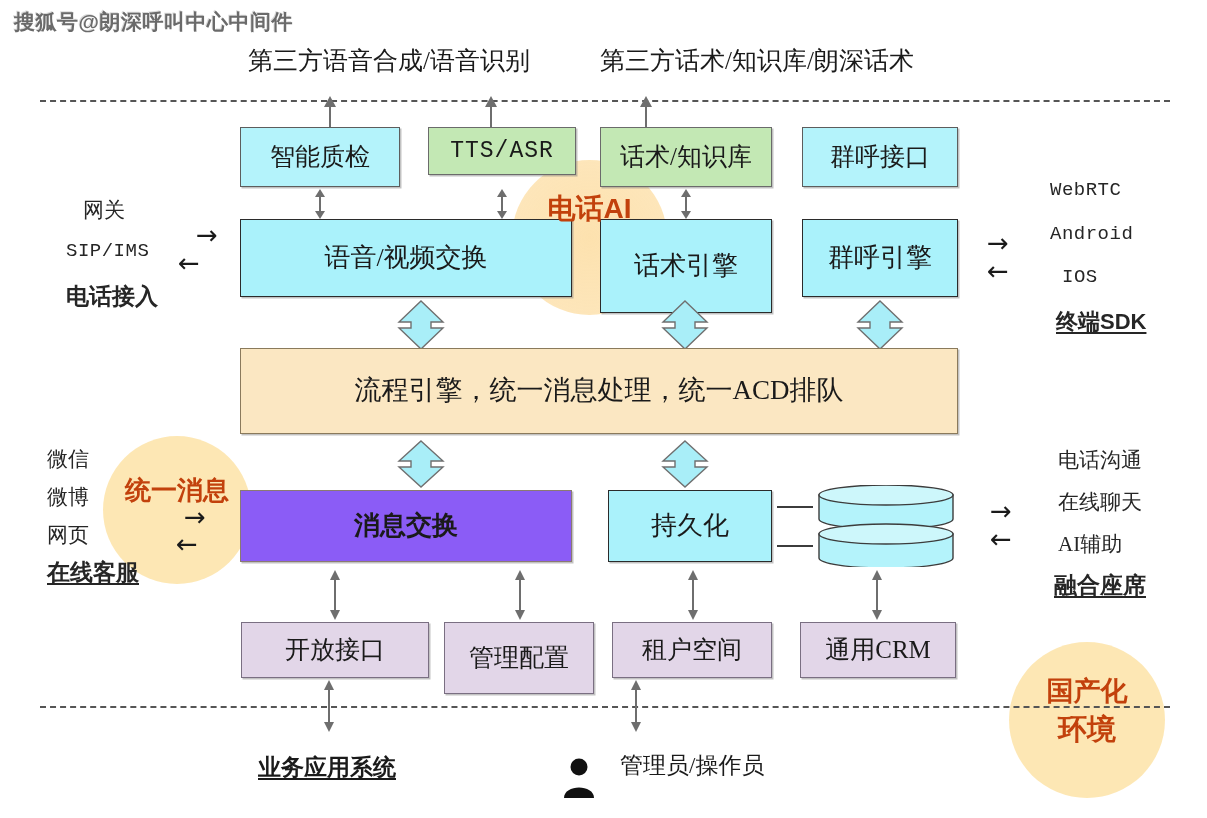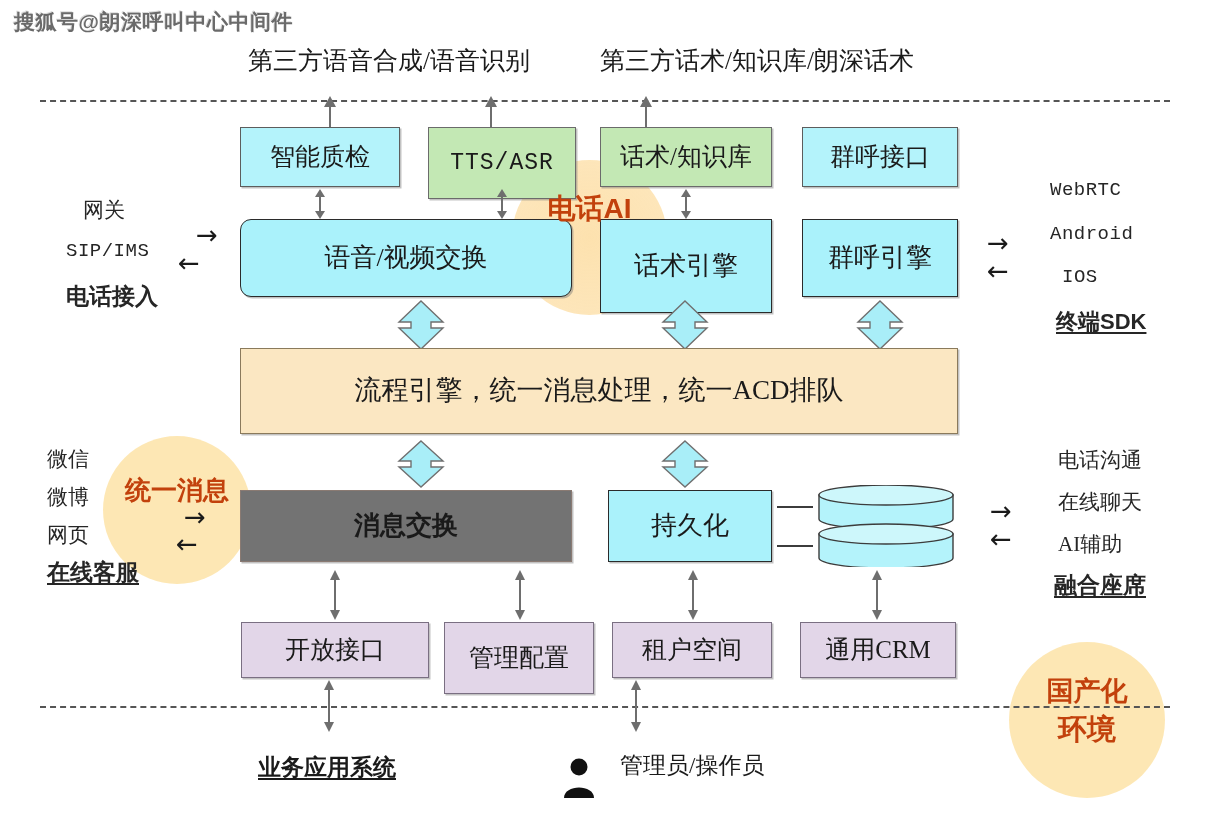--- a/index.html
+++ b/index.html
@@ -30,21 +30,21 @@
     box-sizing:border-box;
     display:flex;align-items:center;justify-content:center;
     text-align:center;line-height:1.15;
     border:1px solid #6b6b6b;
     box-shadow:1.5px 1.5px 0 rgba(120,120,120,.45);
   }
   .cyan{background:#b4f3fb;border-color:#5d5d5d;}
   .cyan-strong{background:#aaf2fb;border:1.6px solid #2b2b2b;}
   .green{background:#c3e8b4;border-color:#6b6b6b;}
   .orange{background:#fbe7c2;border:1.4px solid #8a7a5c;}
-  .pink{background:#737373;border:1.4px solid #8a7a72;}
+  .pink{background:#8b5cf6;border:1.4px solid #8a7a72;}
   .purple{background:#e2d6e8;border:1.4px solid #7a6f82;}
 
   .t-cn{font-family:"Liberation Serif","DejaVu Serif",serif;}
   .t-mono{font-family:"Liberation Mono","DejaVu Sans Mono",monospace;letter-spacing:1px;}
 
   
   .side{
     font-family:"Liberation Serif","DejaVu Serif",serif;
     font-size:21px;color:#262626;white-space:nowrap;
   }
@@ -107,21 +107,21 @@
 <svg class="abs" style="left:636px;top:96px;" width="20" height="36">
   <line x1="10" y1="36" x2="10" y2="6" class="varrow"></line>
     <path d="M10 0 L4 11 L16 11 Z" class="varrow-head"></path>
 </svg>
 
 <div class="abs circle" id="circle-ai" style="left:512px;top:160px;width:155px;height:155px;"></div>
 
 <div class="abs nbox cyan t-cn" style="left:240px;top:127px;width:160px;height:60px;font-size:25px;">
   <span>智能质检</span>
 </div>
-<div class="abs nbox green t-mono" style="left:428px;top:127px;width:148px;height:72px;font-size:23px;">
+<div class="abs nbox green t-mono" style="left:428px;top:127px;width:148px;height:48px;font-size:23px;">
   <span>TTS/ASR</span>
 </div>
 <div class="abs nbox green t-cn" style="left:600px;top:127px;width:172px;height:60px;font-size:25px;">
   <span>话术/知识库</span>
 </div>
 <div class="abs nbox cyan t-cn" style="left:802px;top:127px;width:156px;height:60px;font-size:25px;">
   <span>群呼接口</span>
 </div>
 
 <svg class="abs" style="left:311px;top:189px;" width="18" height="30">
@@ -133,21 +133,21 @@
   <line x1="9" y1="6" x2="9" y2="24" class="varrow"></line>
   <path d="M9 0 L4 8 L14 8 Z" class="varrow-head"></path>
     <path d="M9 30 L4 22 L14 22 Z" class="varrow-head"></path>
 </svg>
 <svg class="abs" style="left:677px;top:189px;" width="18" height="30">
   <line x1="9" y1="6" x2="9" y2="24" class="varrow"></line>
   <path d="M9 0 L4 8 L14 8 Z" class="varrow-head"></path>
     <path d="M9 30 L4 22 L14 22 Z" class="varrow-head"></path>
 </svg>
 
-<div class="abs nbox cyan-strong t-cn" style="left:240px;top:219px;width:332px;height:78px;font-size:26px;border-radius:11px;">
+<div class="abs nbox cyan-strong t-cn" style="left:240px;top:219px;width:332px;height:78px;font-size:26px;">
   <span>语音/视频交换</span>
 </div>
 <div class="abs nbox cyan-strong t-cn" style="left:600px;top:219px;width:172px;height:94px;font-size:26px;">
   <span>话术引擎</span>
 </div>
 <div class="abs nbox cyan-strong t-cn" style="left:802px;top:219px;width:156px;height:78px;font-size:26px;">
   <span>群呼引擎</span>
 </div>
 
 <div class="abs" style="left:512px;top:190px;width:155px;height:34px;">

